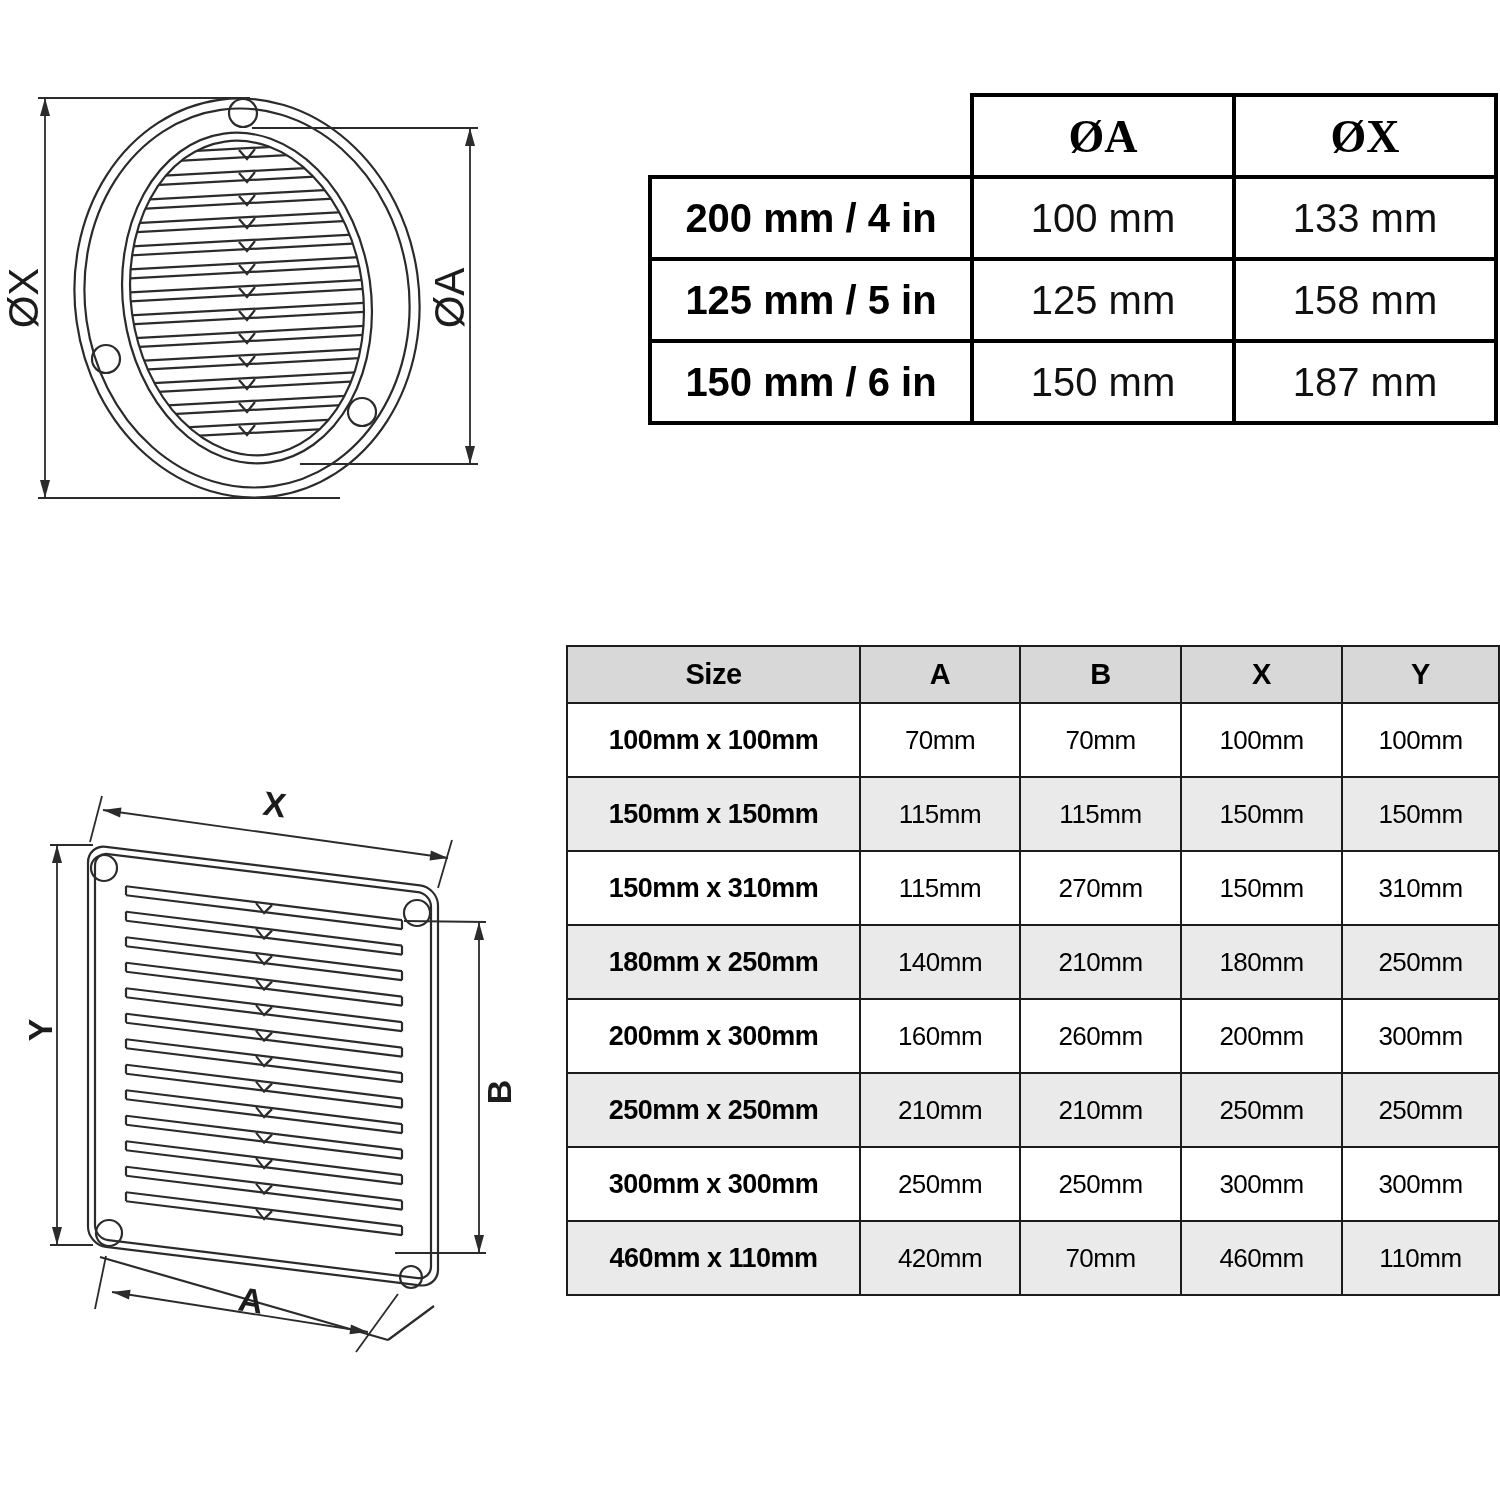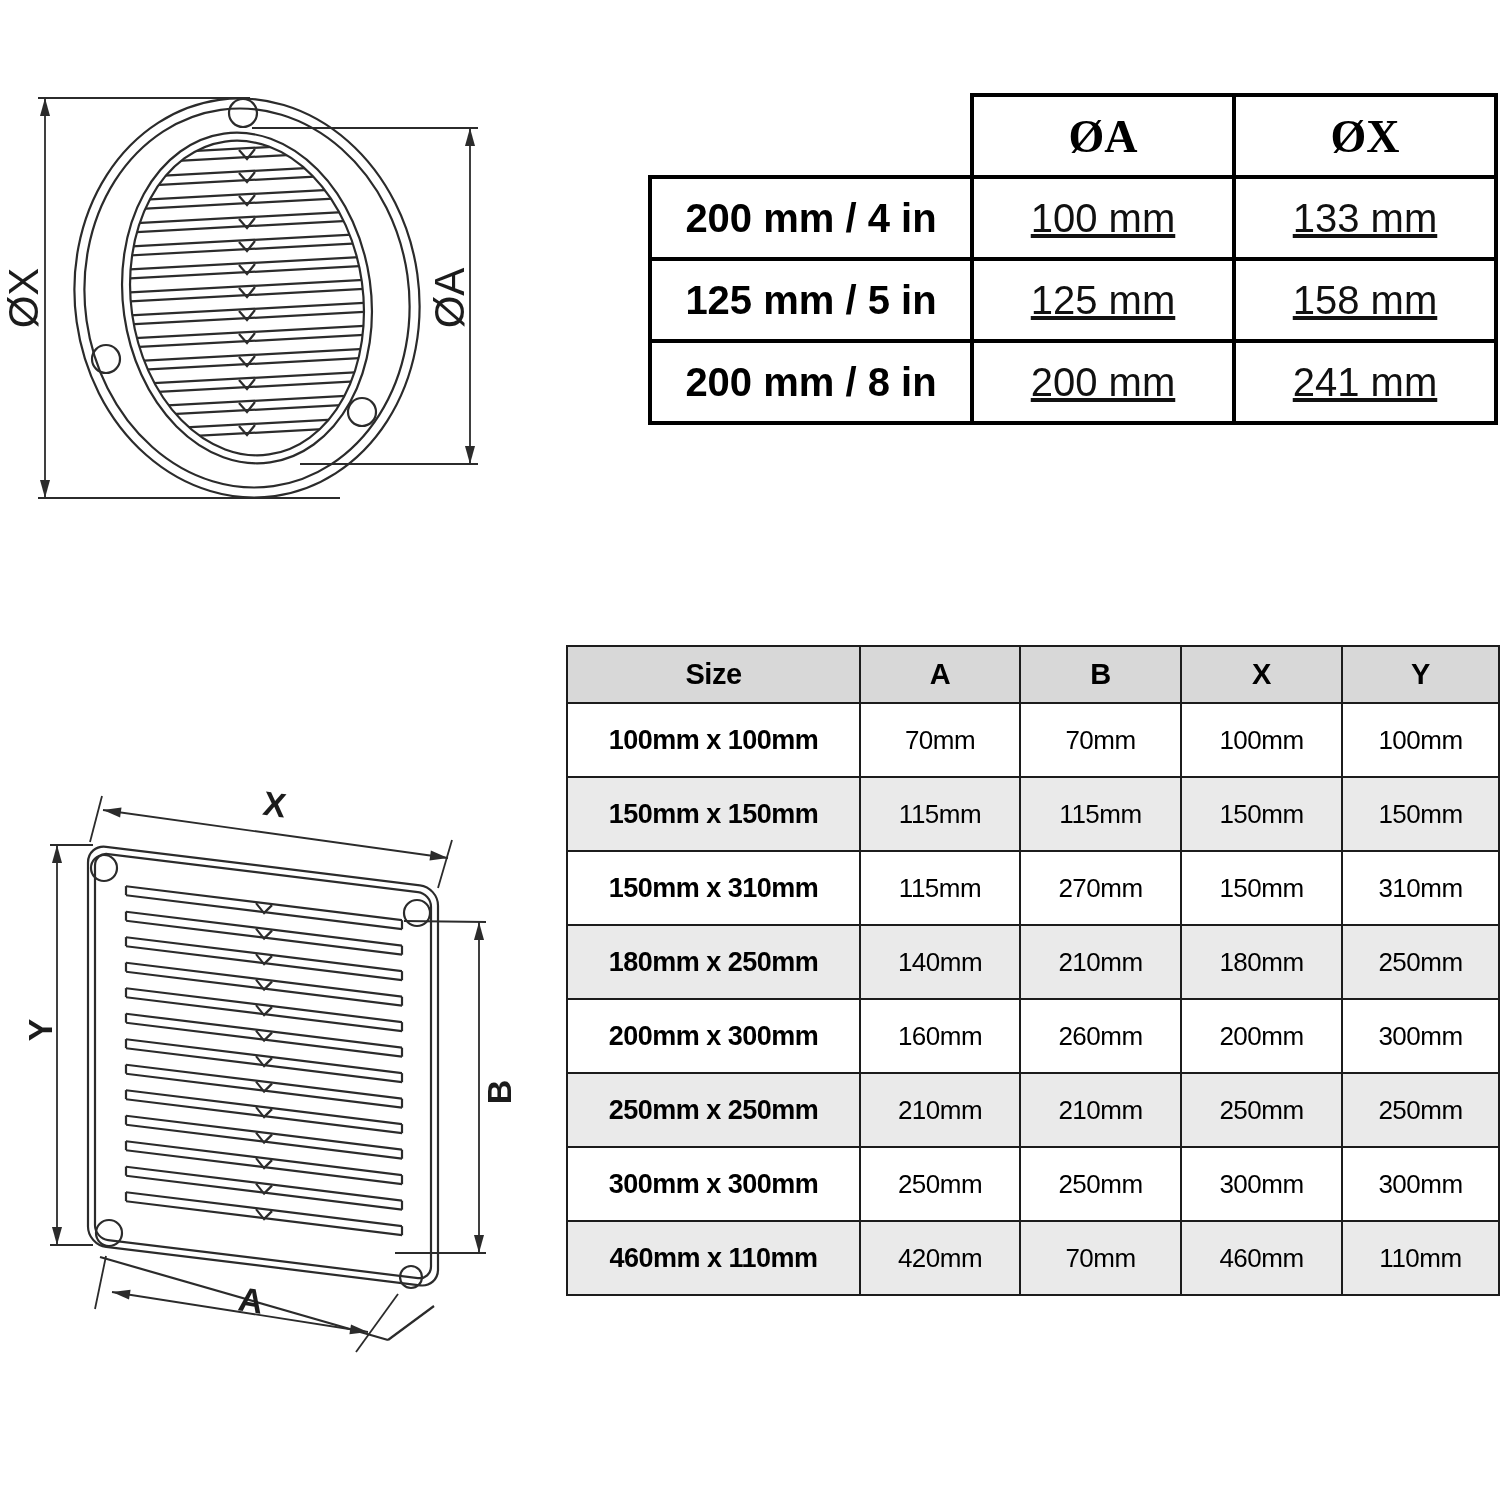--- a/index.html
+++ b/index.html
@@ -18,21 +18,21 @@
   }
   table.round-table td,table.round-table th{
     border:4px solid #000;text-align:center;vertical-align:middle;
     height:78px;padding:0;background:#fff;
   }
   table.round-table th.corner{border:none;background:transparent;}
   table.round-table th.dia{
     font-family:"Liberation Serif",serif;font-weight:bold;font-size:46px;
   }
   table.round-table td.rt-size{font-weight:bold;font-size:40px;}
-  table.round-table td.rt-val{font-weight:normal;font-size:40px;color:#111;text-decoration:underline;}
+  table.round-table td.rt-val{font-weight:normal;font-size:40px;color:#111;}
 
   
   table.square-table{
     position:absolute;left:566px;top:645px;
     border-collapse:collapse;table-layout:fixed;
     letter-spacing:-0.5px;
   }
   table.square-table th,table.square-table td{
     border:2px solid #1c1c1c;text-align:center;vertical-align:middle;
     padding:0;
@@ -271,23 +271,23 @@
       <td class="rt-size">200 mm / 4 in</td>
       <td class="rt-val">100 mm</td>
       <td class="rt-val">133 mm</td>
     </tr>
     <tr>
       <td class="rt-size">125 mm / 5 in</td>
       <td class="rt-val">125 mm</td>
       <td class="rt-val">158 mm</td>
     </tr>
     <tr>
-      <td class="rt-size">200 mm / 8 in</td>
-      <td class="rt-val">200 mm</td>
-      <td class="rt-val">241 mm</td>
+      <td class="rt-size">150 mm / 6 in</td>
+      <td class="rt-val">150 mm</td>
+      <td class="rt-val">187 mm</td>
     </tr>
   </tbody>
 </table>
 
 <table class="square-table">
   <colgroup>
     <col style="width:293px">
       <col style="width:160px">
       <col style="width:161px">
     <col style="width:161px">

